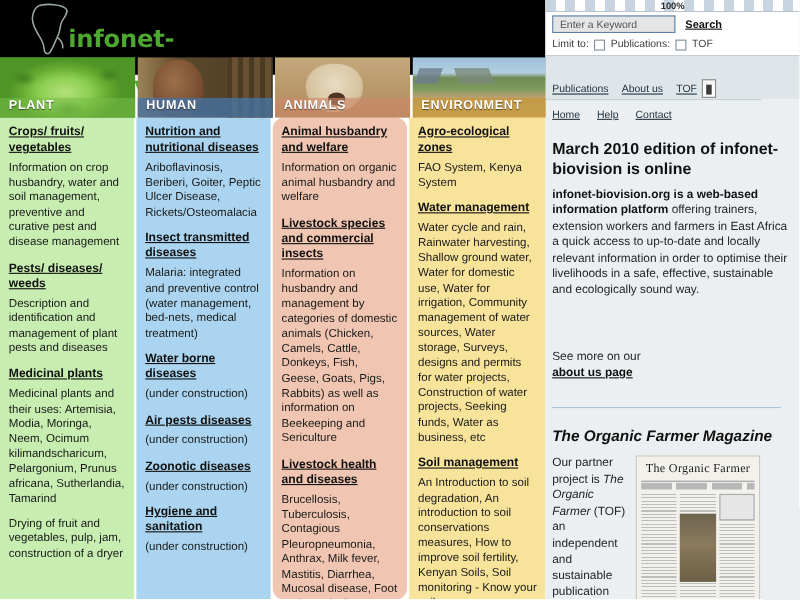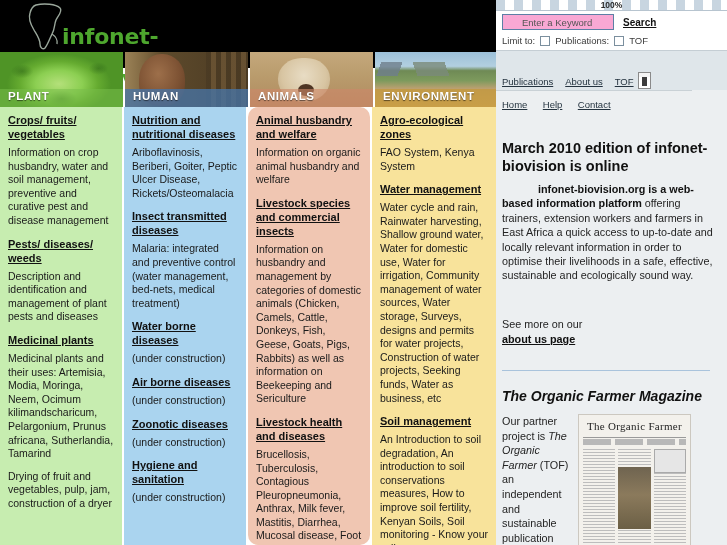--- a/index.html
+++ b/index.html
@@ -227,23 +227,23 @@
     left: 0; top: 11px;
     width: 231px; height: 39px;
     background: #ffffff;
     padding: 3px 0 0 6px;
   }
   #search-row { display: flex; align-items: center; }
   #search-input {
     width: 112px; height: 16px;
     border: 1px solid #5d7fa5;
     font-size: 9.5px;
-    padding: 0 19px;
+    padding: 0 6px;
     color: #2b2b2b;
-    background: #f9a8d4;
+    background: #e5e5e5;
     font-family: "Liberation Sans", sans-serif;
   }
   #search-input::placeholder { color: #555; }
   #search-btn {
     margin-left: 9px;
     font-size: 10px;
     font-weight: bold;
     color: #111;
     text-decoration: underline;
     background: none; border: none;
@@ -320,35 +320,35 @@
     font-family: "Liberation Sans", sans-serif;
   }
 
   
   #news {
     position: absolute;
     left: 6px; top: 128px;
     width: 215px;
   }
   #news h2 {
-    margin: 12px 0 7px 0;
+    margin: 0 0 7px 0;
     font-size: 14.5px;
     font-weight: bold;
     color: #111111;
     line-height: 17.5px;
     font-family: "Liberation Sans", sans-serif;
   }
   #news p {
     margin: 0;
     font-size: 10.8px;
     line-height: 14.4px;
     color: #242424;
     font-family: "Liberation Sans", sans-serif;
   }
-  #news p b { font-weight: bold; color: #111; margin-left: 36px; }
+  #news p b { font-weight: bold; color: #111; }
   #seemore {
     position: absolute;
     left: 6px; top: 317px;
     width: 215px;
     font-size: 10.8px;
     line-height: 15px;
     color: #242424;
     font-family: "Liberation Sans", sans-serif;
   }
   #seemore a {
@@ -484,21 +484,21 @@
 
       </div>
 
       <div class="col c2">
         <h3>Nutrition and nutritional diseases</h3>
         <p>Ariboflavinosis, Beriberi, Goiter, Peptic Ulcer Disease, Rickets/Osteomalacia</p>
         <h3>Insect transmitted diseases</h3>
         <p>Malaria: integrated and preventive control (water management, bed-nets, medical treatment)</p>
         <h3>Water borne diseases</h3>
         <p>(under construction)</p>
-        <h3>Air borne diseases</h3>
+        <h3>Air pests diseases</h3>
         <p>(under construction)</p>
         <h3>Zoonotic diseases</h3>
         <p>(under construction)</p>
         <h3>Hygiene and sanitation</h3>
         <p>(under construction)</p>
       </div>
 
       <div class="col c3">
         <h3>Animal husbandry and welfare</h3>
         <p>Information on organic animal husbandry and welfare</p>

